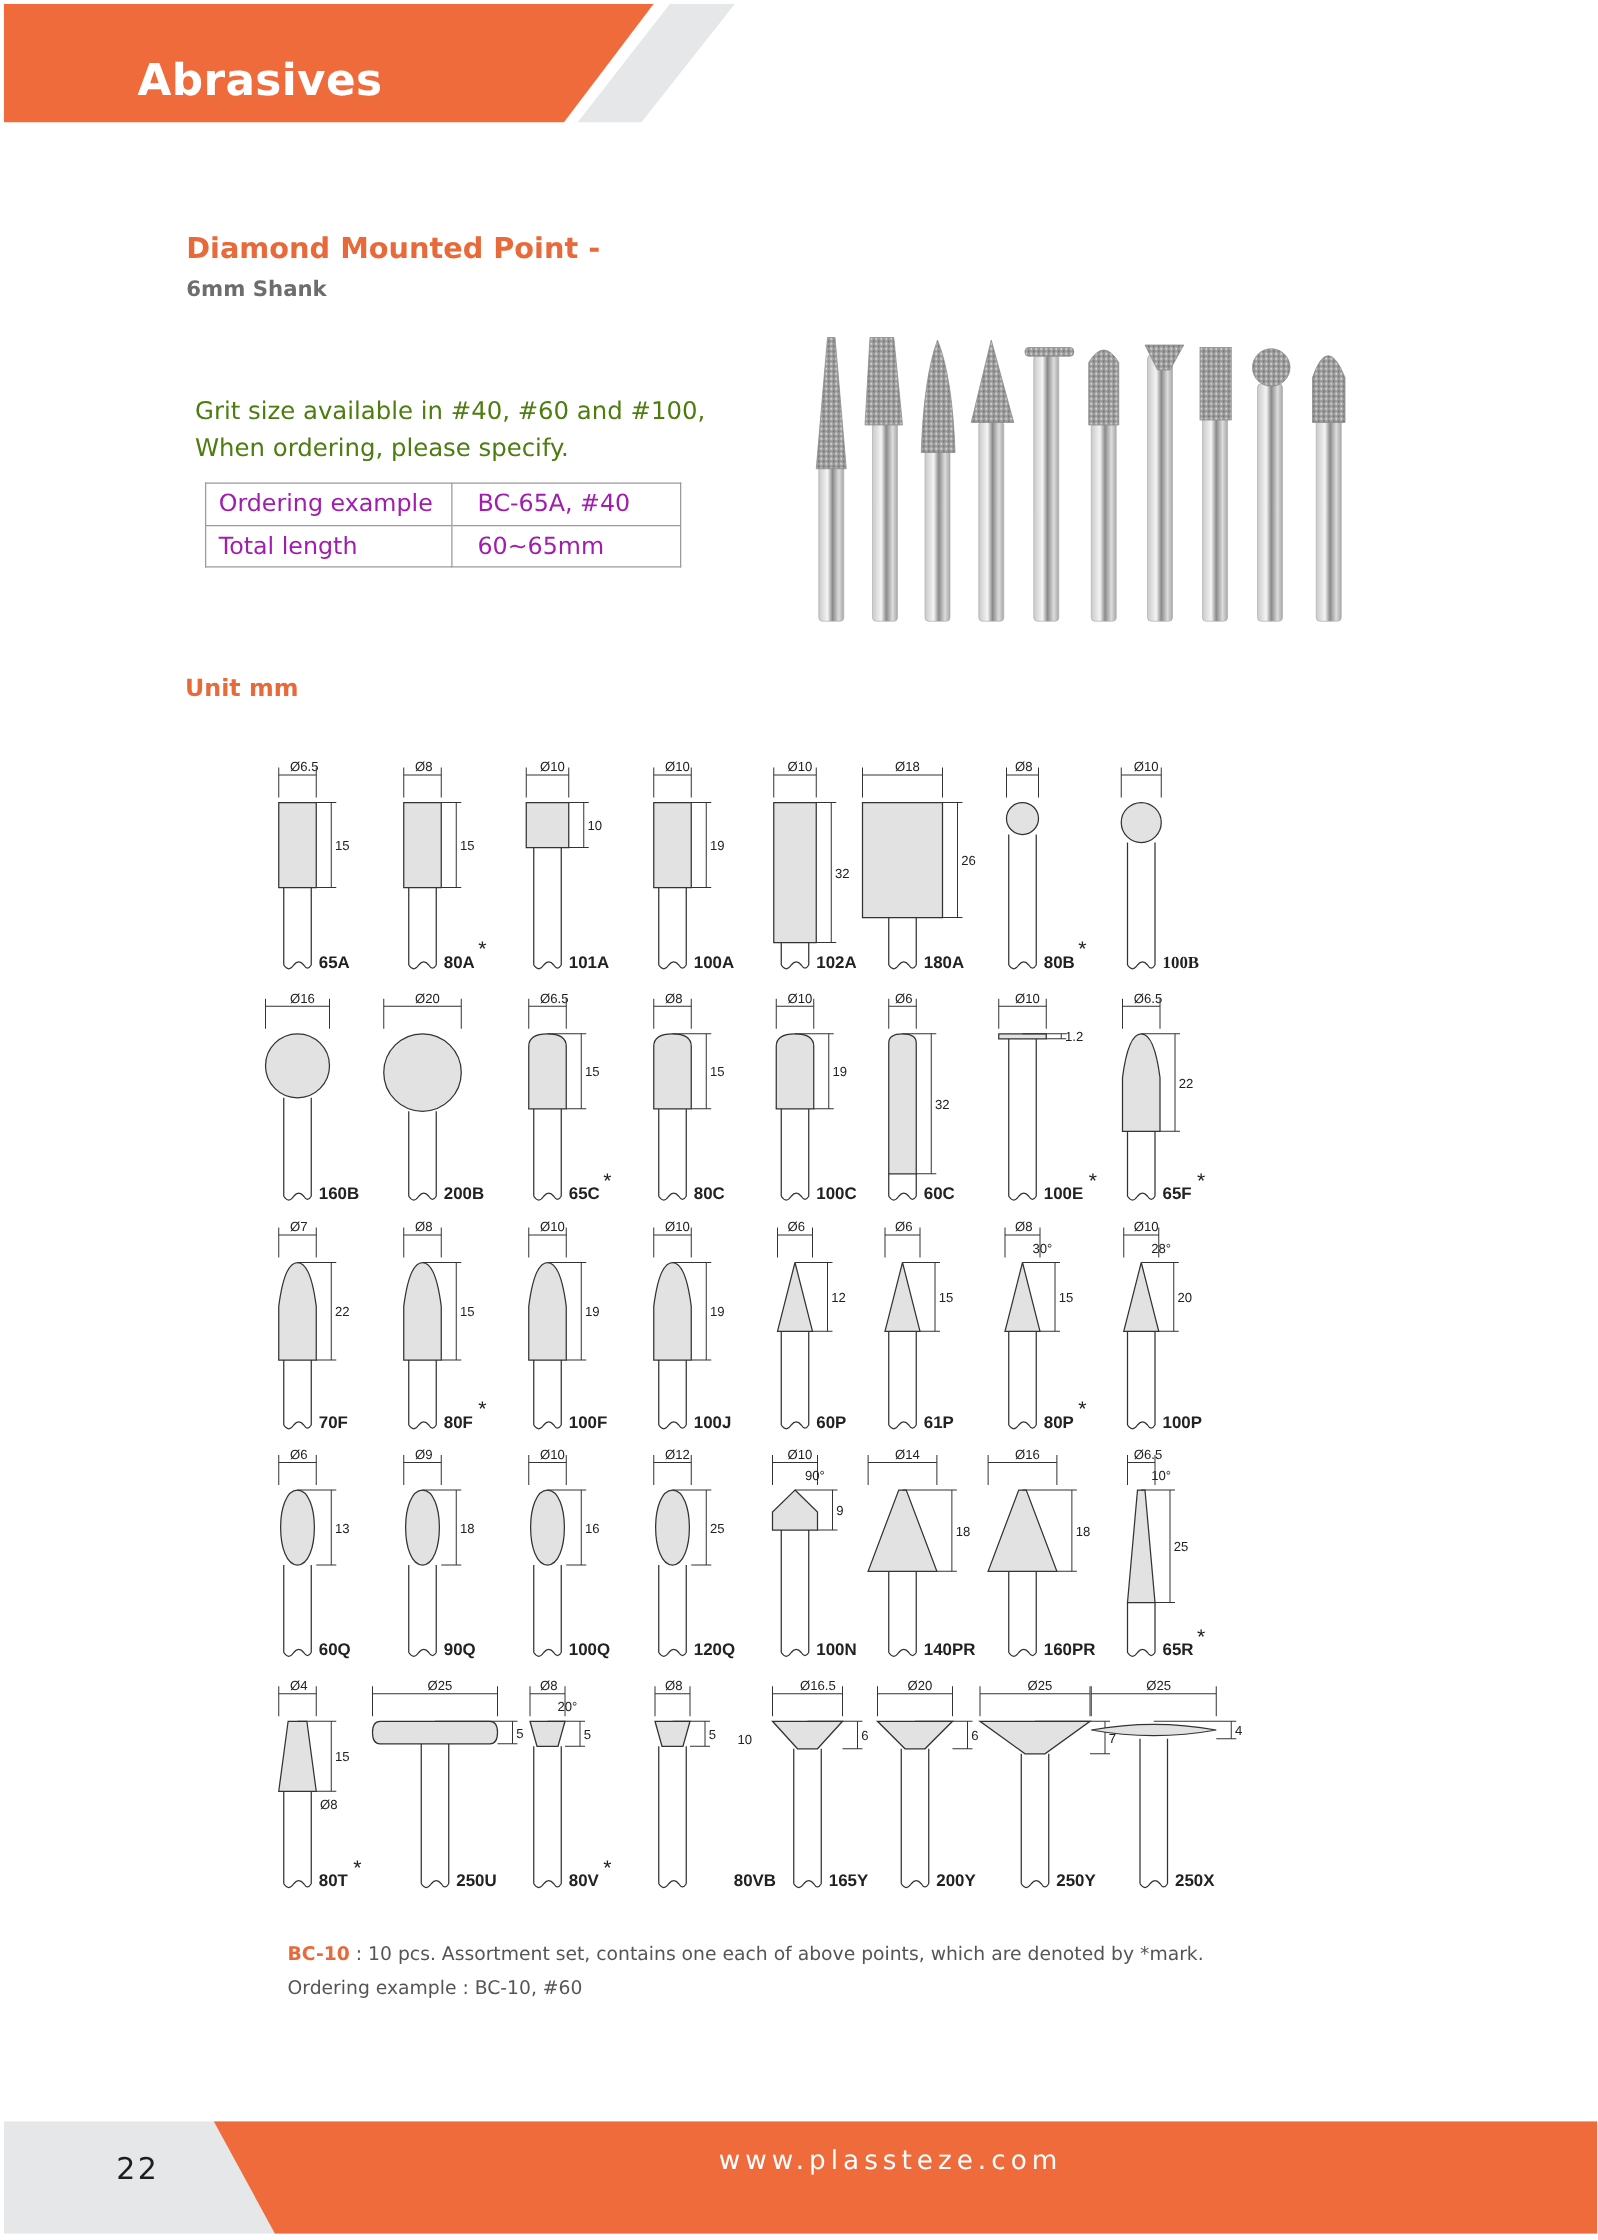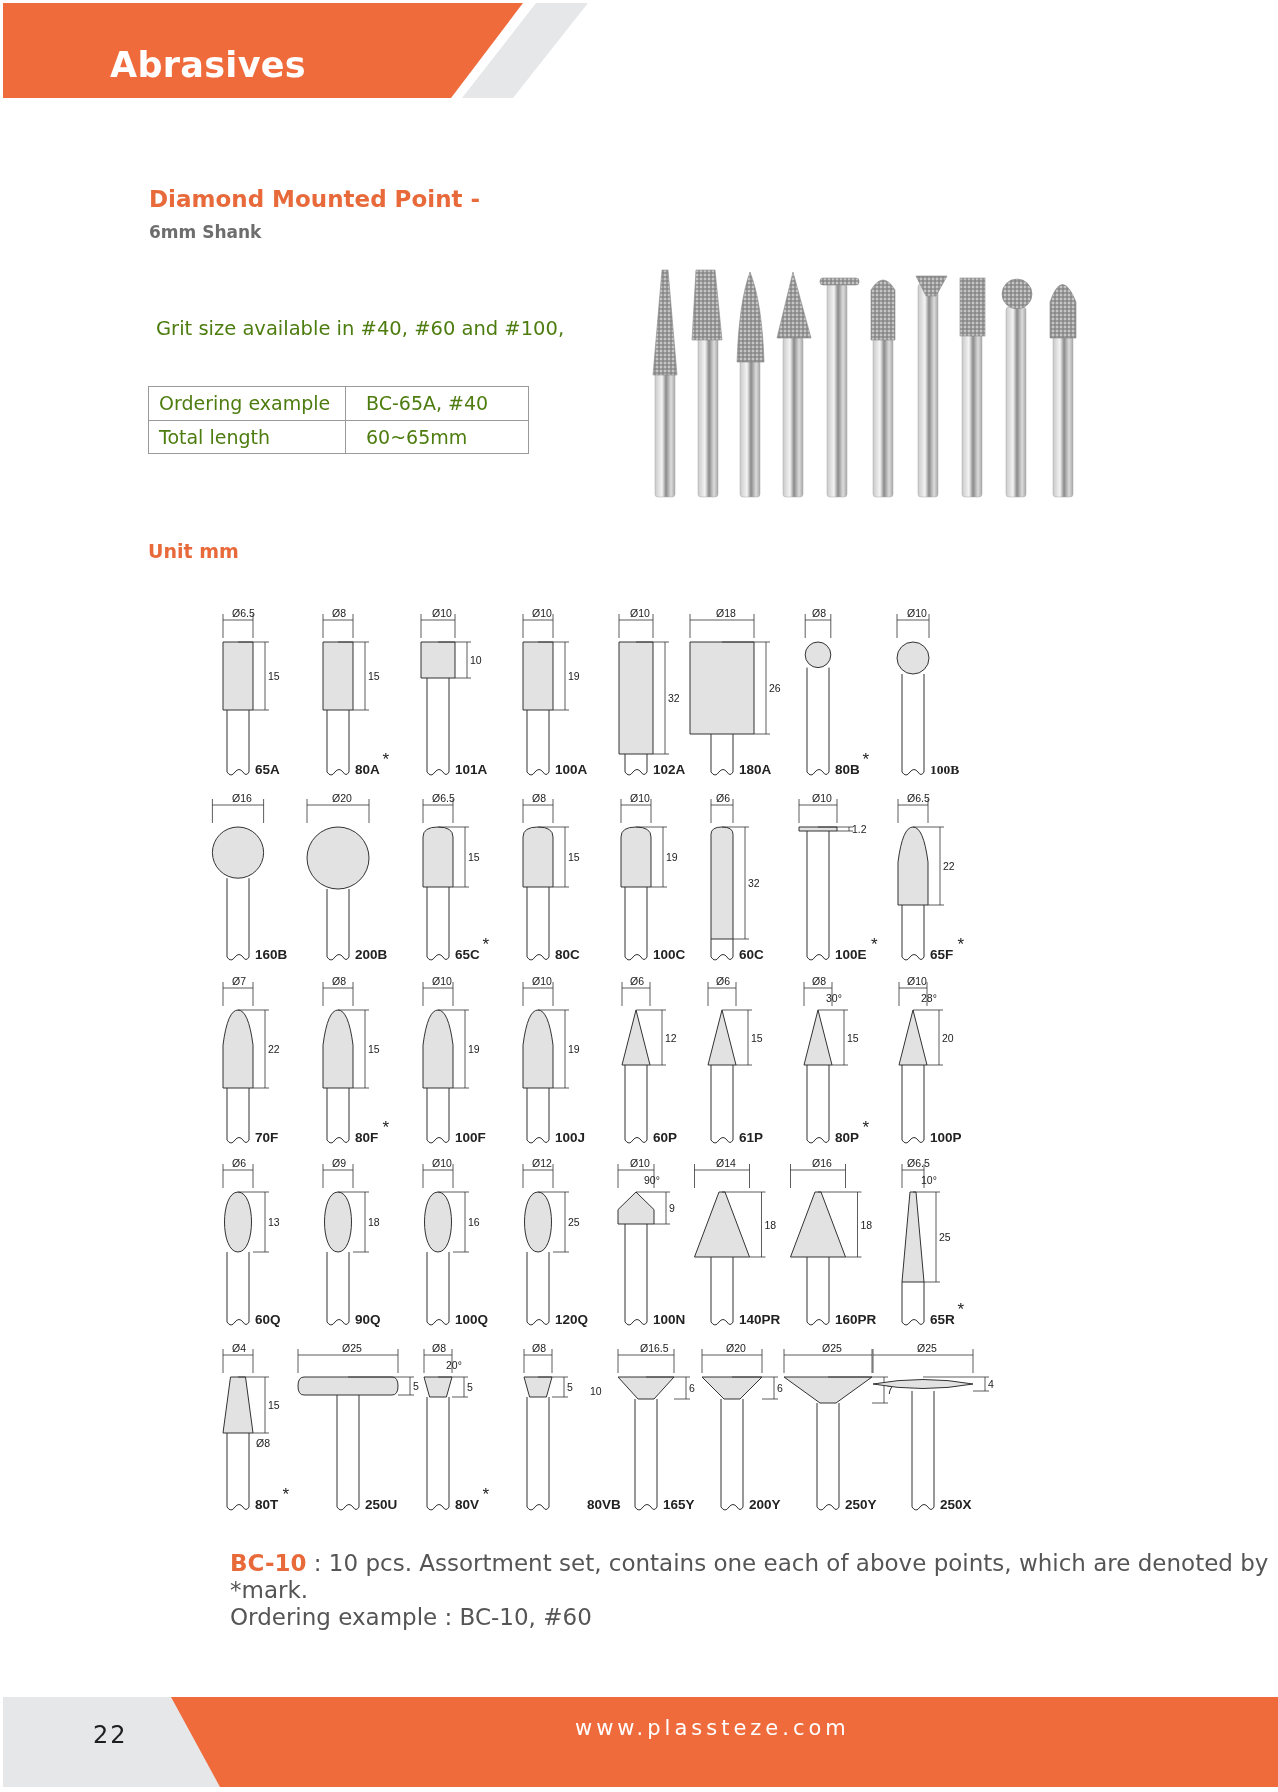--- a/index.html
+++ b/index.html
@@ -7,37 +7,37 @@
   body { position: relative; font-family: "DejaVu Sans", "Liberation Sans", sans-serif; color: #333; }
 
   .header-band { position: absolute; left: 3px; top: 3px; width: 600px; height: 95px; }
   .header-band svg { position: absolute; left: 0; top: 0; }
   .header-title { position: absolute; left: 110px; top: 45px; font-size: 35px; font-weight: bold; color: #ffffff; letter-spacing: 0.3px; }
 
   .product-title { position: absolute; left: 149px; top: 186px; font-size: 23px; font-weight: bold; color: #e86a3a; }
   .product-sub { position: absolute; left: 149px; top: 222px; font-size: 17px; font-weight: bold; color: #6d6d6d; }
 
   .grit-text { position: absolute; left: 156px; top: 314px; font-size: 19.5px; line-height: 30px; color: #4d7c0f; }
-  .spec-table { position: absolute; left: 148px; top: 386px; border-collapse: collapse; font-size: 19px; color: #4d7c0f; }
+  .spec-table { position: absolute; left: 164px; top: 386px; border-collapse: collapse; font-size: 19px; color: #a21caf; }
   .spec-table td { border: 1.5px solid #9a9a9a; height: 33.5px; padding: 0 10px; white-space: nowrap; }
   .spec-table td.k { width: 197px; }
   .spec-table td.v { width: 183px; padding-left: 20px; }
 
   .photo { position: absolute; left: 640px; top: 262px; width: 440px; height: 240px; }
 
   .unit-label { position: absolute; left: 148px; top: 540px; font-size: 19px; font-weight: bold; color: #e86a3a; }
 
   .diagram-grid { position: absolute; left: 210px; top: 600px; width: 870px; height: 910px; }
   .cell { position: absolute; width: 110px; height: 182px; }
   .cell svg { position: absolute; left: 0; top: 0; overflow: visible; }
   .cell .code { position: absolute; font-family: "Liberation Sans", sans-serif; font-weight: bold; font-size: 13.5px; color: #222; white-space: nowrap; }
   .cell .star { position: absolute; font-family: "Liberation Sans", sans-serif; font-size: 17px; color: #222; }
   .dim { font-family: "Liberation Sans", sans-serif; font-size: 10.5px; fill: #222; }
 
-  .bc-note { position: absolute; left: 230px; top: 1550px; font-size: 23px; line-height: 27px; color: #555; }
+  .bc-note { position: absolute; left: 230px; top: 1550px; font-size: 15px; line-height: 27px; color: #555; }
   .bc-note .bc { color: #e86a3a; font-weight: bold; }
 
   .footer { position: absolute; left: 3px; top: 1697px; width: 1275px; height: 90px; }
   .footer svg { position: absolute; left: 0; top: 0; }
   .page-num { position: absolute; left: 93px; top: 1721px; font-size: 24px; color: #1e1e1e; letter-spacing: 2px; }
   .site-url { position: absolute; left: 575px; top: 1716px; font-size: 21px; color: #ffffff; letter-spacing: 4px; }
 </style>
 </head>
 <body>
 
@@ -47,20 +47,21 @@
     <polygon points="533,0 585,0 510,95 459,95" fill="#e6e7e8"></polygon>
   </svg>
 </div>
 <div class="header-title">Abrasives</div>
 
 <div class="product-title">Diamond Mounted Point -</div>
 <div class="product-sub">6mm Shank</div>
 
 <div class="grit-text">
   <div>Grit size available in #40, #60 and #100,</div>
+  <div>When ordering, please specify.</div>
 </div>
 
 <table class="spec-table">
   <tbody>
       <tr>
     <td class="k">Ordering example</td>
     <td class="v">BC-65A, #40</td>
   </tr>
   <tr>
     <td class="k">Total length</td>

